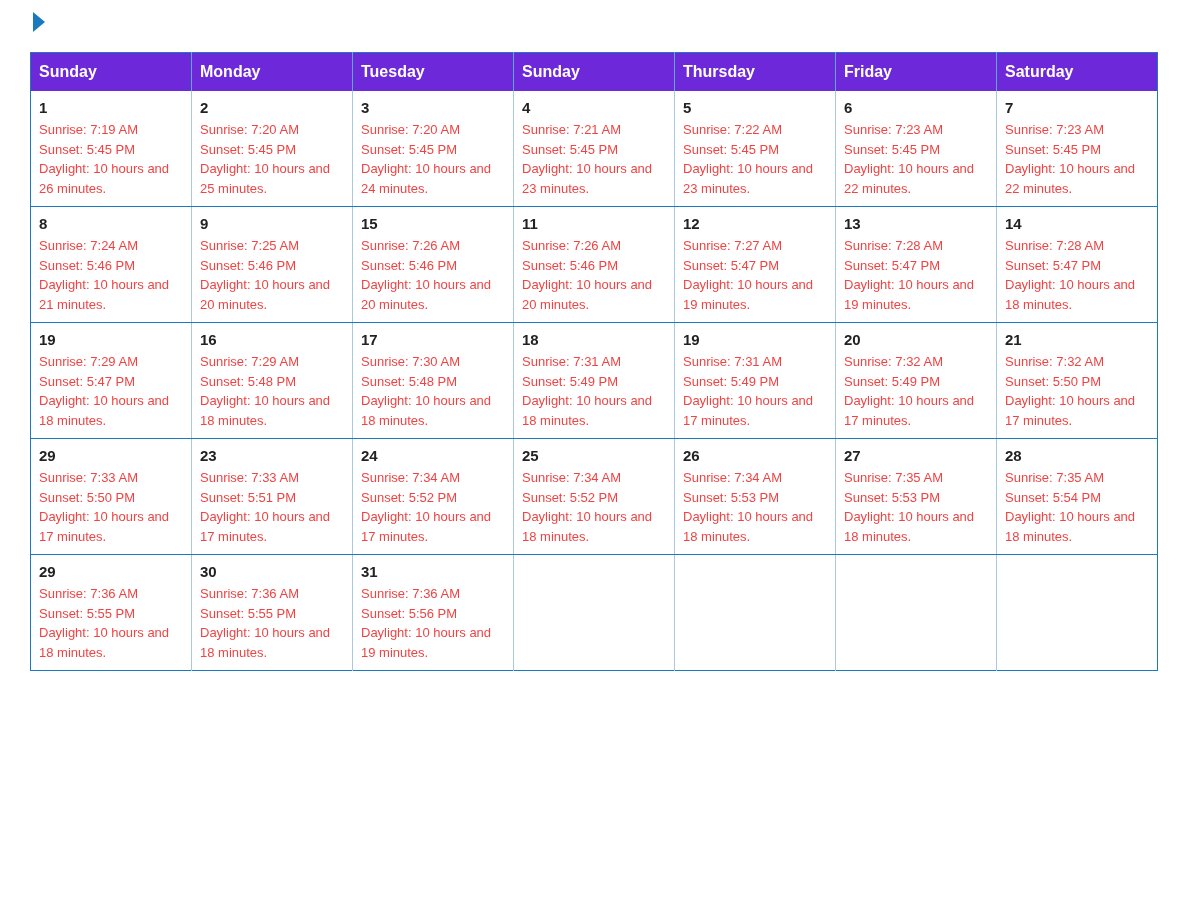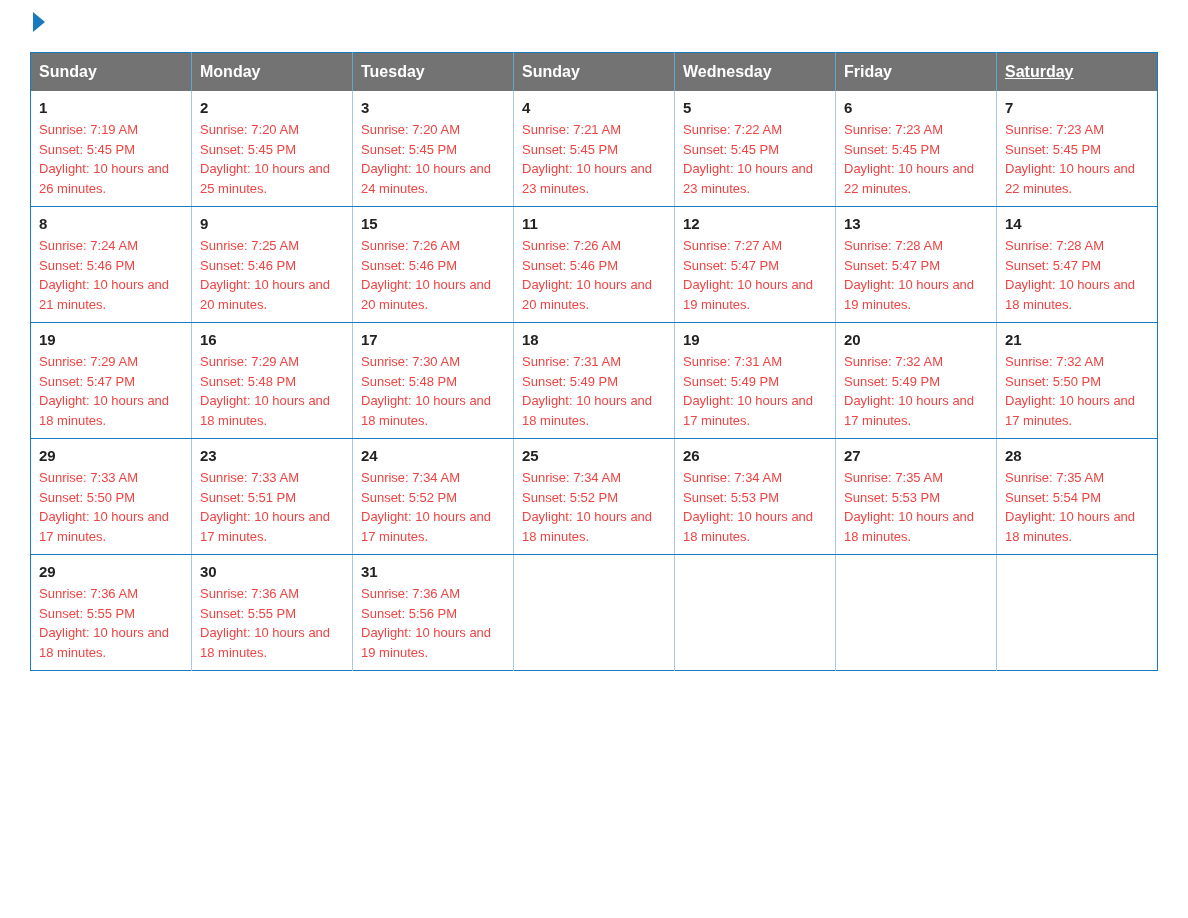--- a/index.html
+++ b/index.html
@@ -57,31 +57,30 @@
       font-size: 22px;
       color: #555;
       margin-top: 4px;
     }
     .calendar-table {
       width: 100%;
       border-collapse: collapse;
       border: 1px solid #1a7abf;
     }
     .calendar-table th {
-      background-color: #737373;
+      background-color: #6d28d9;
       color: white;
       padding: 10px 8px;
       text-align: left;
       font-size: 16px;
       font-weight: bold;
       border-right: 1px solid #5aa8d4;
     }
     .calendar-table th:last-child {
       border-right: none;
-      text-decoration: underline;
     }
     .calendar-table td {
       vertical-align: top;
       padding: 8px 8px;
       border-right: 1px solid #aac8e0;
       border-bottom: 1px solid #1a7abf;
       font-size: 13px;
       color: #333;
       width: 14.28%;
       min-height: 90px;
@@ -123,21 +122,21 @@
   </div>
 </div>
 
 <table class="calendar-table">
   <thead>
     <tr>
     <th>Sunday</th>
         <th>Monday</th>
         <th>Tuesday</th>
         <th>Sunday</th>
-        <th>Wednesday</th>
+        <th>Thursday</th>
         <th>Friday</th>
         <th>Saturday</th>
       </tr>
   </thead>
   <tbody id="calendar-body">
   <tr>
         <td>
           <span class="day-num">1</span>
           <div class="day-info">
             Sunrise: 7:19 AM<br>

